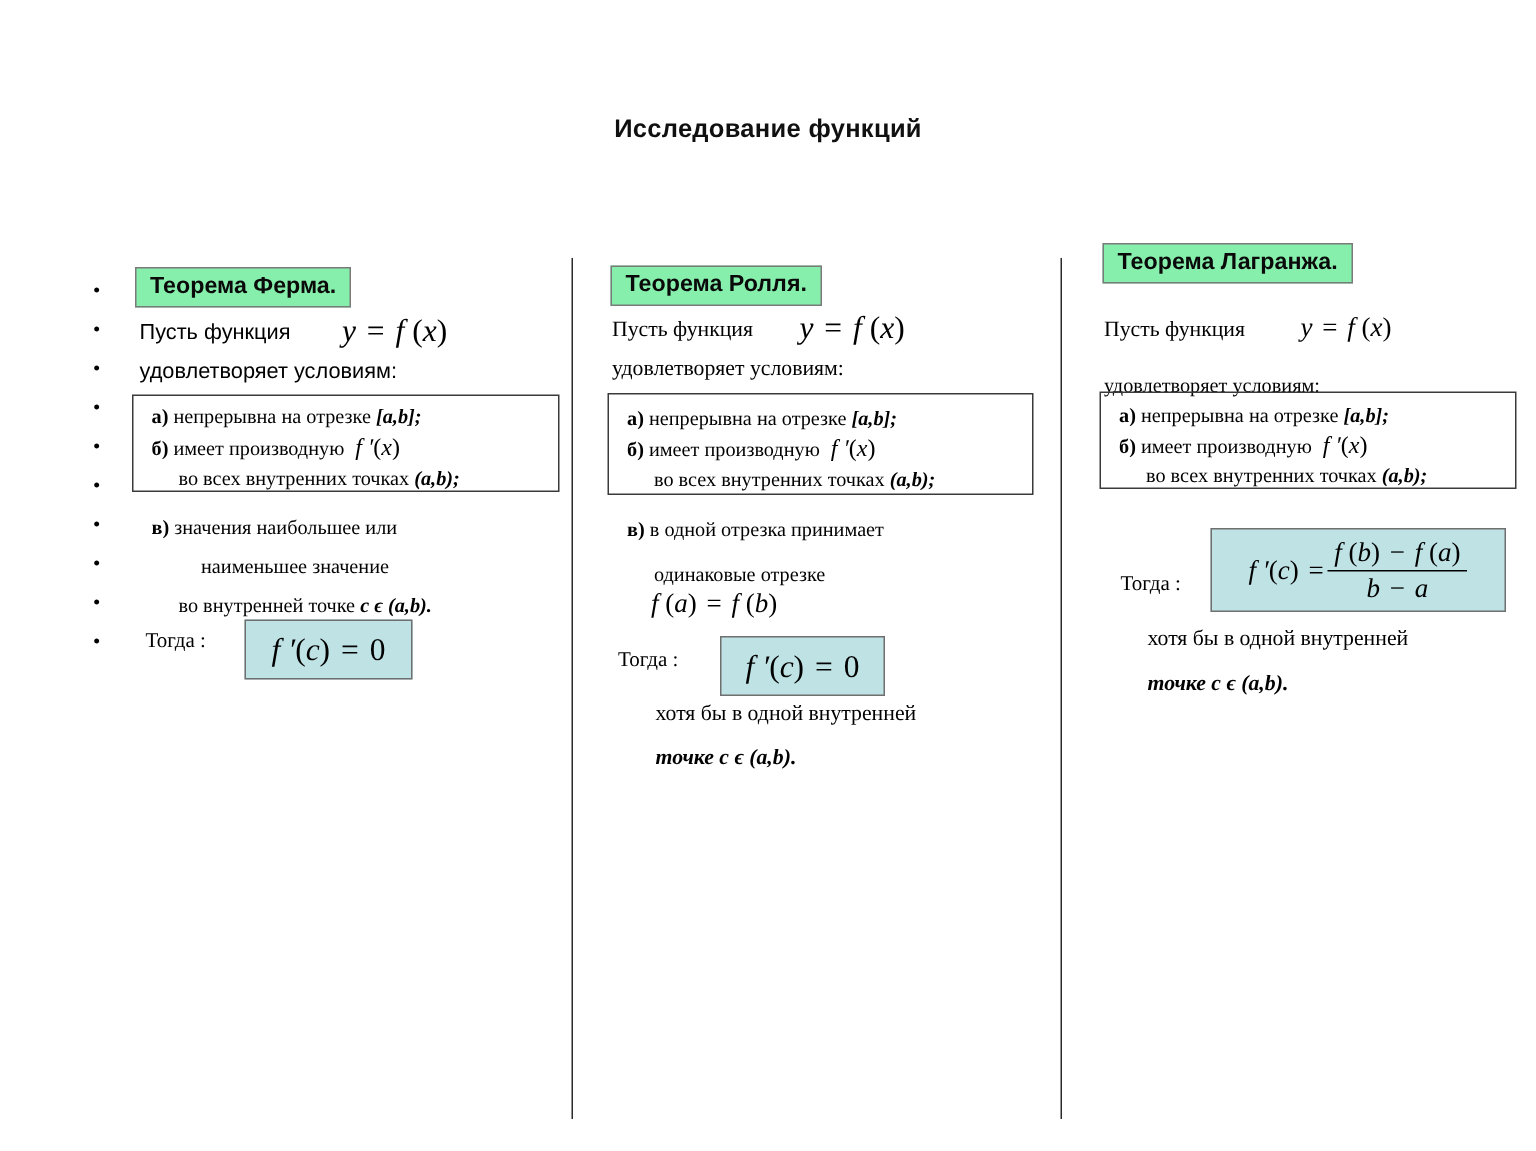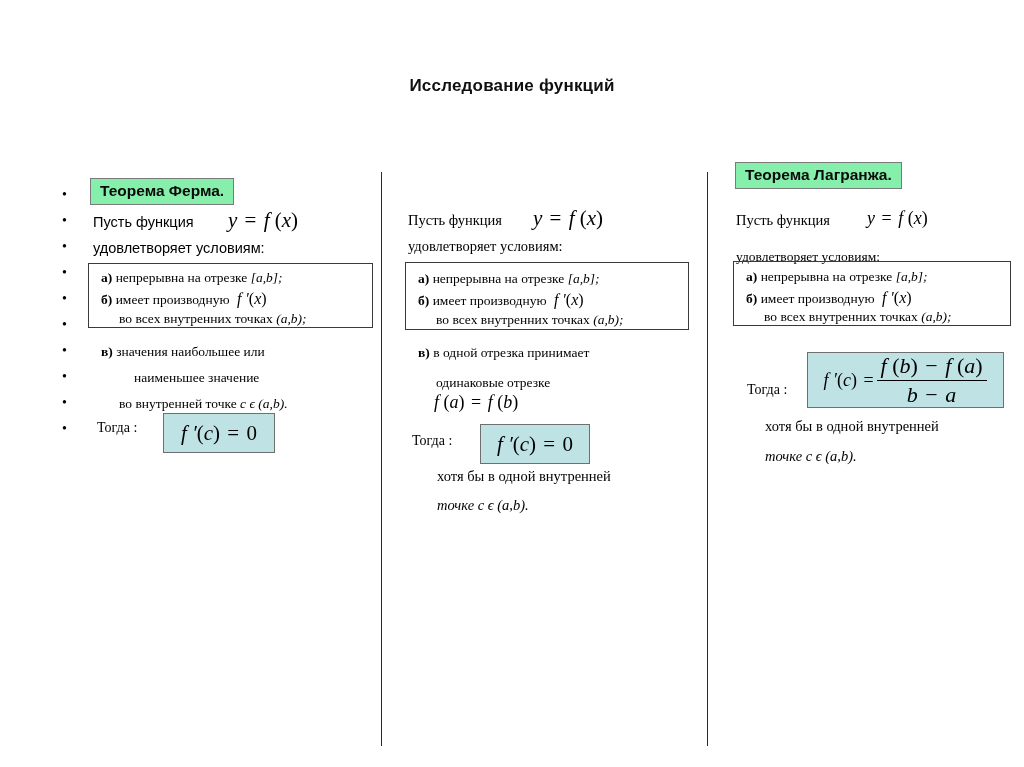--- a/index.html
+++ b/index.html
@@ -119,21 +119,21 @@
     position: absolute;
     white-space: nowrap;
     font-family: "Liberation Serif", serif;
     font-size: 13.5px;
   }
   .lbl {
     font-weight: bold;
     font-style: normal;
   }
   .ital-b {
-    font-weight: normal;
+    font-weight: bold;
     font-style: italic;
     text-align: center;
   }
 
   
   .res-box {
     position: absolute;
     background: #bfe2e5;
     border: 1.5px solid #6f6f6f;
     box-sizing: border-box;
@@ -141,21 +141,21 @@
     align-items: center;
     justify-content: center;
   }
 
   
   .frac {
     display: inline-flex;
     flex-direction: column;
     align-items: center;
     vertical-align: middle;
-    font-size: 22px;
+    font-size: 18px;
     margin: 0 1px;
   }
   .frac .top { padding: 0 4px 1px 4px; }
   .frac .bar {
     width: 100%;
     height: 0;
     border-top: 1.4px solid #000;
   }
   .frac .bot { padding: 1px 4px 0 4px; }
 
@@ -237,20 +237,21 @@
 
     <div class="res-box" style="left:163px; top:413px; width:112px; height:40px;">
       <span class="math math-lg">
         f <span class="prime">′</span><span class="par">(</span>c<span class="par">)</span> <span class="op">=</span> <span class="num">0</span>
       </span>
     </div>
   </div>
 
   <div class="col col2">
 
+    <div class="thm-header" style="left:26px; top:177px;">Теорема Ролля.</div>
 
     <div class="line serif" style="left:27px; top:212px;">Пусть функция</div>
     <div class="line math math-lg" style="left:152px; top:206px;">
       y <span class="op">=</span> f <span class="par">(</span>x<span class="par">)</span>
     </div>
     <div class="line serif" style="left:27px; top:238px;">удовлетворяет условиям:</div>
 
     <div class="cond-box" style="left:24px; top:262px; width:284px; height:68px;"></div>
 
     <div class="cond-row" style="left:37px; top:271px;">

